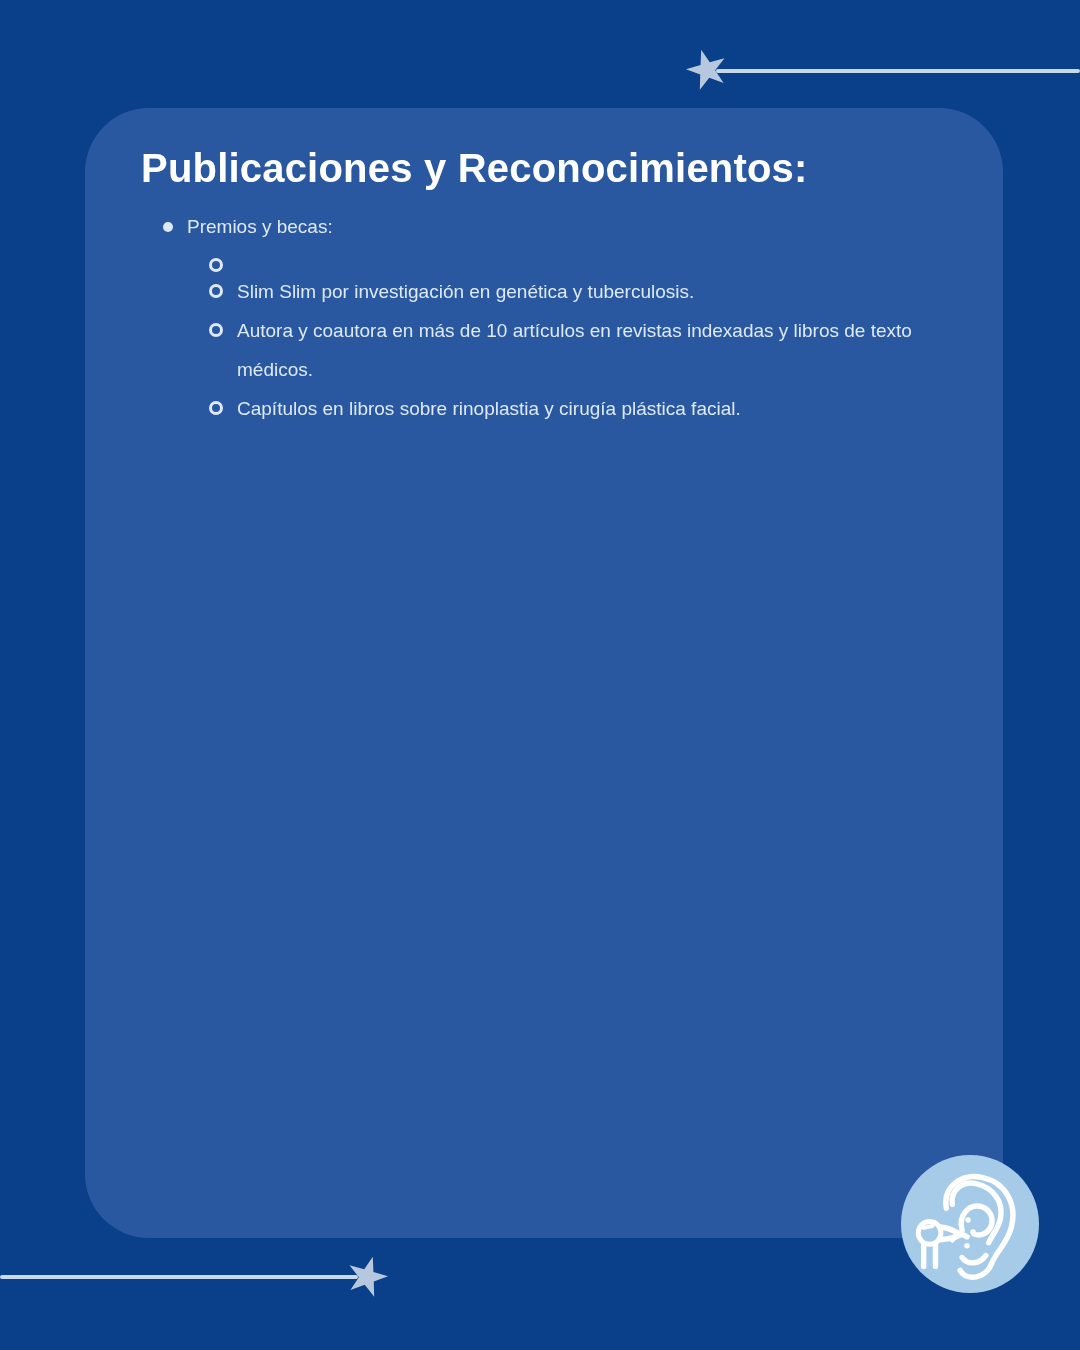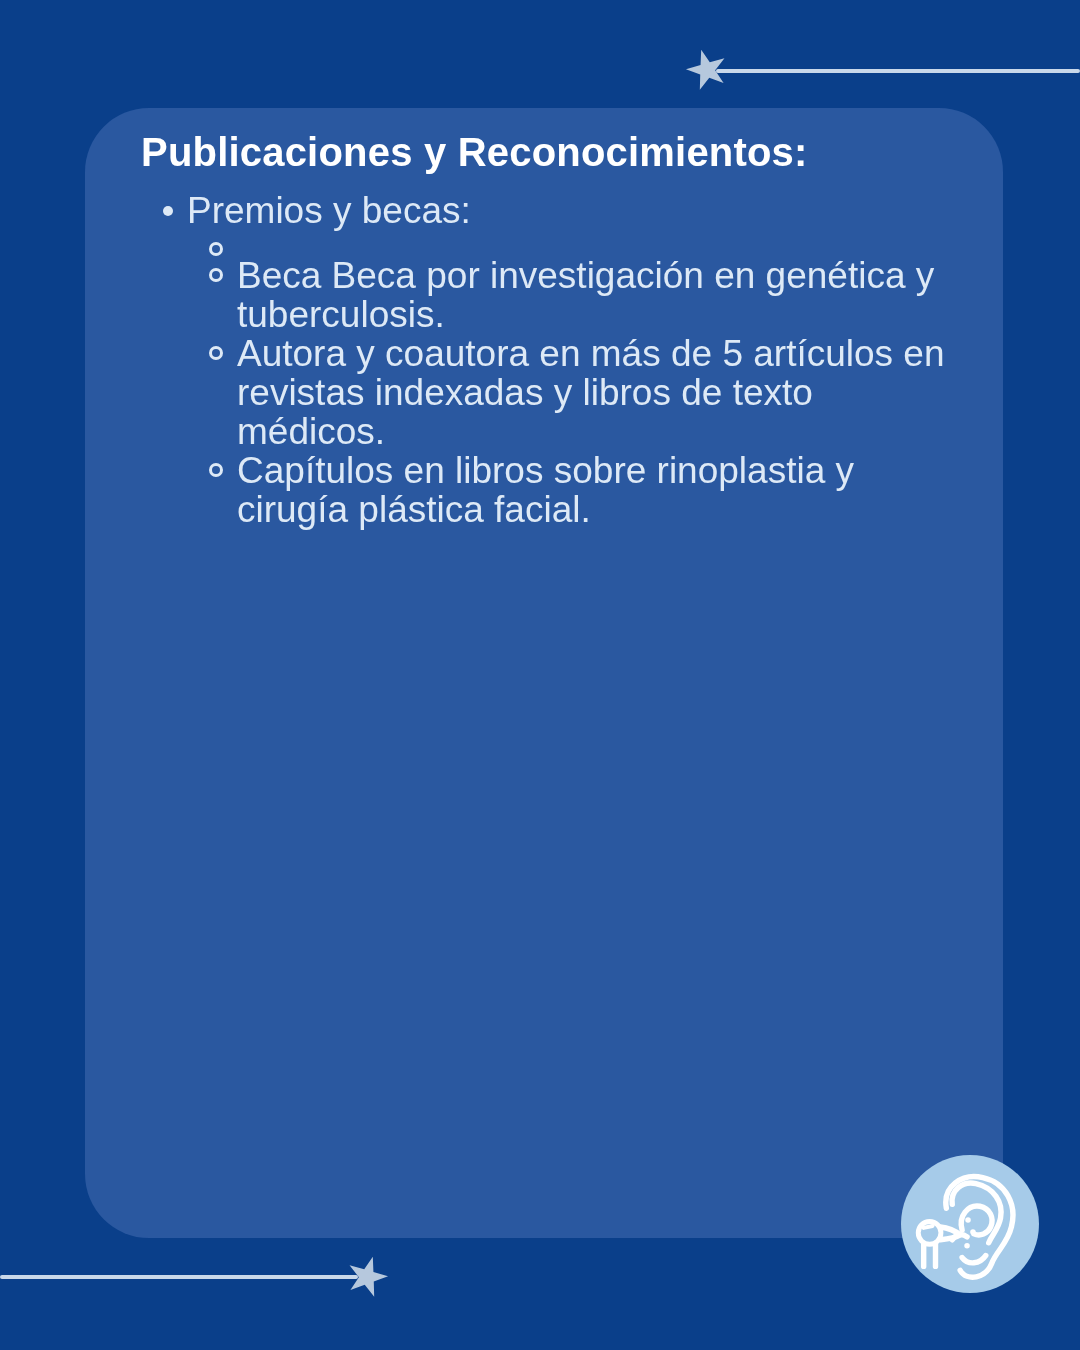--- a/index.html
+++ b/index.html
@@ -21,36 +21,36 @@
     overflow:hidden;
     font-family:"Liberation Sans", sans-serif;
   }
   .card{
     position:absolute;
     left:85px;top:108px;
     width:918px;height:1130px;
     box-sizing:border-box;
     background:var(--card);
     border-radius:64px;
-    padding:22px 56px 0 56px;
+    padding:38px 56px 0 56px;
   }
   .card h1{
     margin:0 0 16px 0;
     font-size:40px;
     line-height:1.12;
     font-weight:700;
     letter-spacing:.2px;
     color:var(--title-color);
   }
   .list{width:806px;}
   .l1,.l2{
     display:flex;
     align-items:flex-start;
     color:var(--body-color);
-    font-size:37px;
+    font-size:19px;
     line-height:39px;
     font-weight:400;
   }
   .l1 .dot{
     flex:none;
     width:10px;height:10px;
     border-radius:50%;
     background:var(--body-color);
     margin:15px 14px 0 22px;
   }
@@ -110,25 +110,25 @@
     <div class="list">
         <div class="l1">
           <span class="dot"></span>
           <span class="txt">Premios y becas:</span>
         </div>
         <div class="l2">
           <span class="ring"></span>
         </div>
         <div class="l2">
           <span class="ring"></span>
-          <span class="txt">Beca Beca por investigación en genética y tuberculosis.</span>
+          <span class="txt">Slim Slim por investigación en genética y tuberculosis.</span>
         </div>
         <div class="l2">
           <span class="ring"></span>
-          <span class="txt">Autora y coautora en más de 5 artículos en revistas indexadas y libros de texto médicos.</span>
+          <span class="txt">Autora y coautora en más de 10 artículos en revistas indexadas y libros de texto médicos.</span>
         </div>
         <div class="l2">
           <span class="ring"></span>
           <span class="txt">Capítulos en libros sobre rinoplastia y cirugía plástica facial.</span>
         </div>
       </div>
   </div>
 
   <div class="hline bottom"></div>
   <svg class="star bottom" viewBox="-24 -24 48 48">

